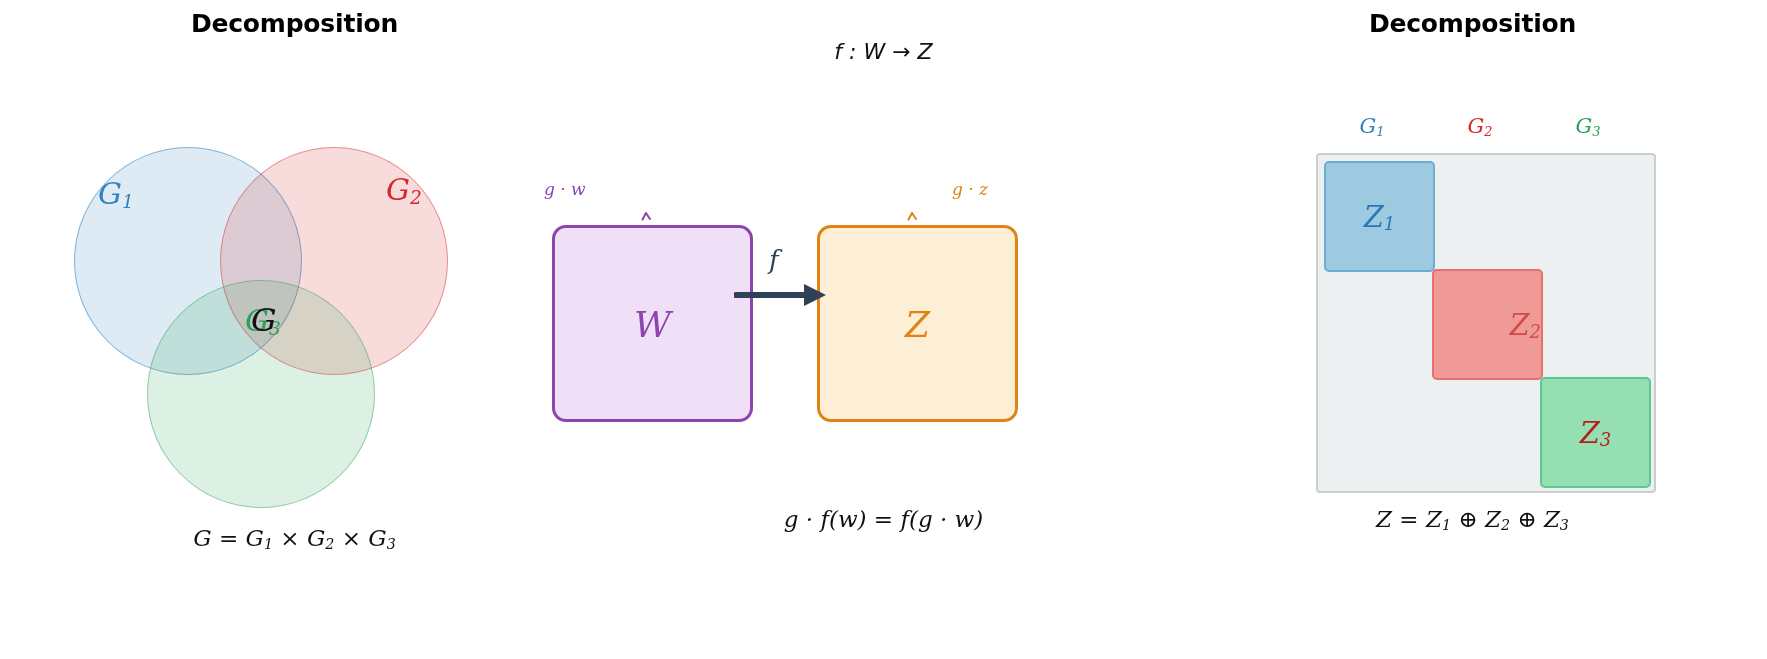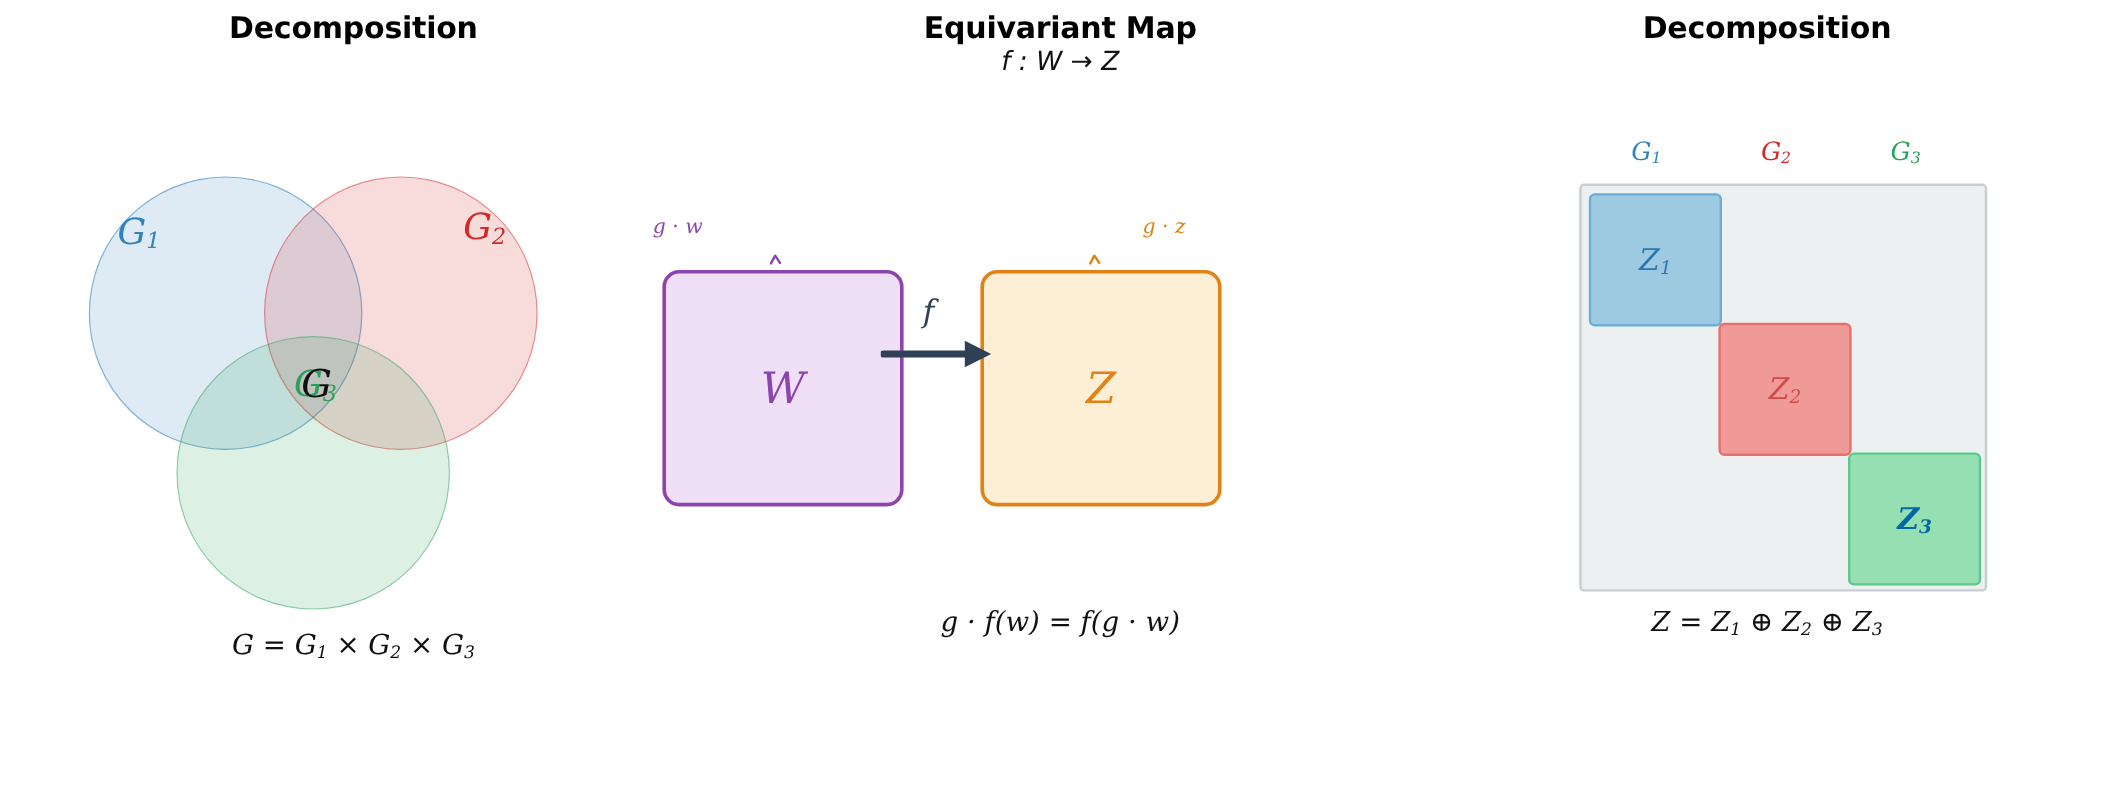--- a/index.html
+++ b/index.html
@@ -207,21 +207,21 @@
     background: #95dfb3;
     border: 2px solid #5dc78e;
   }
   .block-label {
     position: absolute;
     width: 100%;
     text-align: center;
     top: 50%;
     transform: translateY(-50%);
     font-style: italic;
-    font-size: 25px;
+    font-size: 29px;
     font-family: "DejaVu Serif", "Liberation Serif", serif;
   }
   #block-label-z1 { color: #2a77b5; }
   #block-label-z2 { color: #cf4b46; }
   #block-label-z3 { color: #27a667; }
 
   .col-header {
     position: absolute;
     top: 114px;
     font-style: italic;
@@ -262,21 +262,20 @@
       <span>G</span><span class="sub">1</span>
       <span>×</span>
       <span>G</span><span class="sub">2</span>
       <span>×</span>
       <span>G</span><span class="sub">3</span>
     </div>
   </div>
 
   <div class="panel" id="panel-middle">
 
-    <div class="panel-title">Equivariant Map</div>
     <div class="panel-subtitle" style="top:39px;">f : W → Z</div>
 
     <div class="mid-inner">
 
       <div class="action-label" id="action-label-w" style="color: rgb(142, 68, 173);">g · w</div>
       <div class="action-label" id="action-label-z" style="color: rgb(224, 130, 20);">g · z</div>
 
       <svg class="tick-arrow" id="tick-w" viewBox="0 0 14 14">
         <path d="M7 1 L11 7 M7 1 L3.5 7.5" stroke="#8e44ad" stroke-width="2" fill="none" stroke-linecap="round"></path>
       </svg>
@@ -310,24 +309,24 @@
 
     <div class="col-header" id="col-header-g1" style="color: rgb(49, 130, 189);"><span>G</span><span class="sub">1</span></div>
     <div class="col-header" id="col-header-g2" style="color: rgb(214, 39, 40);"><span>G</span><span class="sub">2</span></div>
     <div class="col-header" id="col-header-g3" style="color: rgb(44, 160, 90);"><span>G</span><span class="sub">3</span></div>
 
     <div class="matrix-outer">
       <div class="block" id="block-z1" style="background: rgb(158, 202, 225); border-color: rgb(106, 174, 214);">
         <div class="block-label" id="block-label-z1" style="color: rgb(42, 119, 181);"><span>Z</span><span class="sub">1</span></div>
       </div>
       <div class="block" id="block-z2" style="background: rgb(240, 154, 152); border-color: rgb(229, 112, 109);">
-        <div class="block-label" id="block-label-z2" style="color: rgb(207, 75, 70);"><span>Z</span><span class="sub">2</span></div>
+        <div class="block-label" id="block-label-z2" style="color: rgb(207, 75, 70); text-align: right;"><span>Z</span><span class="sub">2</span></div>
       </div>
       <div class="block" id="block-z3" style="background: rgb(149, 223, 179); border-color: rgb(93, 199, 142);">
-        <div class="block-label" id="block-label-z3" style="color: #0369a1; font-weight: bold;"><span>Z</span><span class="sub">3</span></div>
+        <div class="block-label" id="block-label-z3" style="color: #b91c1c;"><span>Z</span><span class="sub">3</span></div>
       </div>
     </div>
 
     <div class="formula" id="formula-right">
       <span>Z</span>
       <span>=</span>
       <span>Z</span><span class="sub">1</span>
       <span>⊕</span>
       <span>Z</span><span class="sub">2</span>
       <span>⊕</span>

